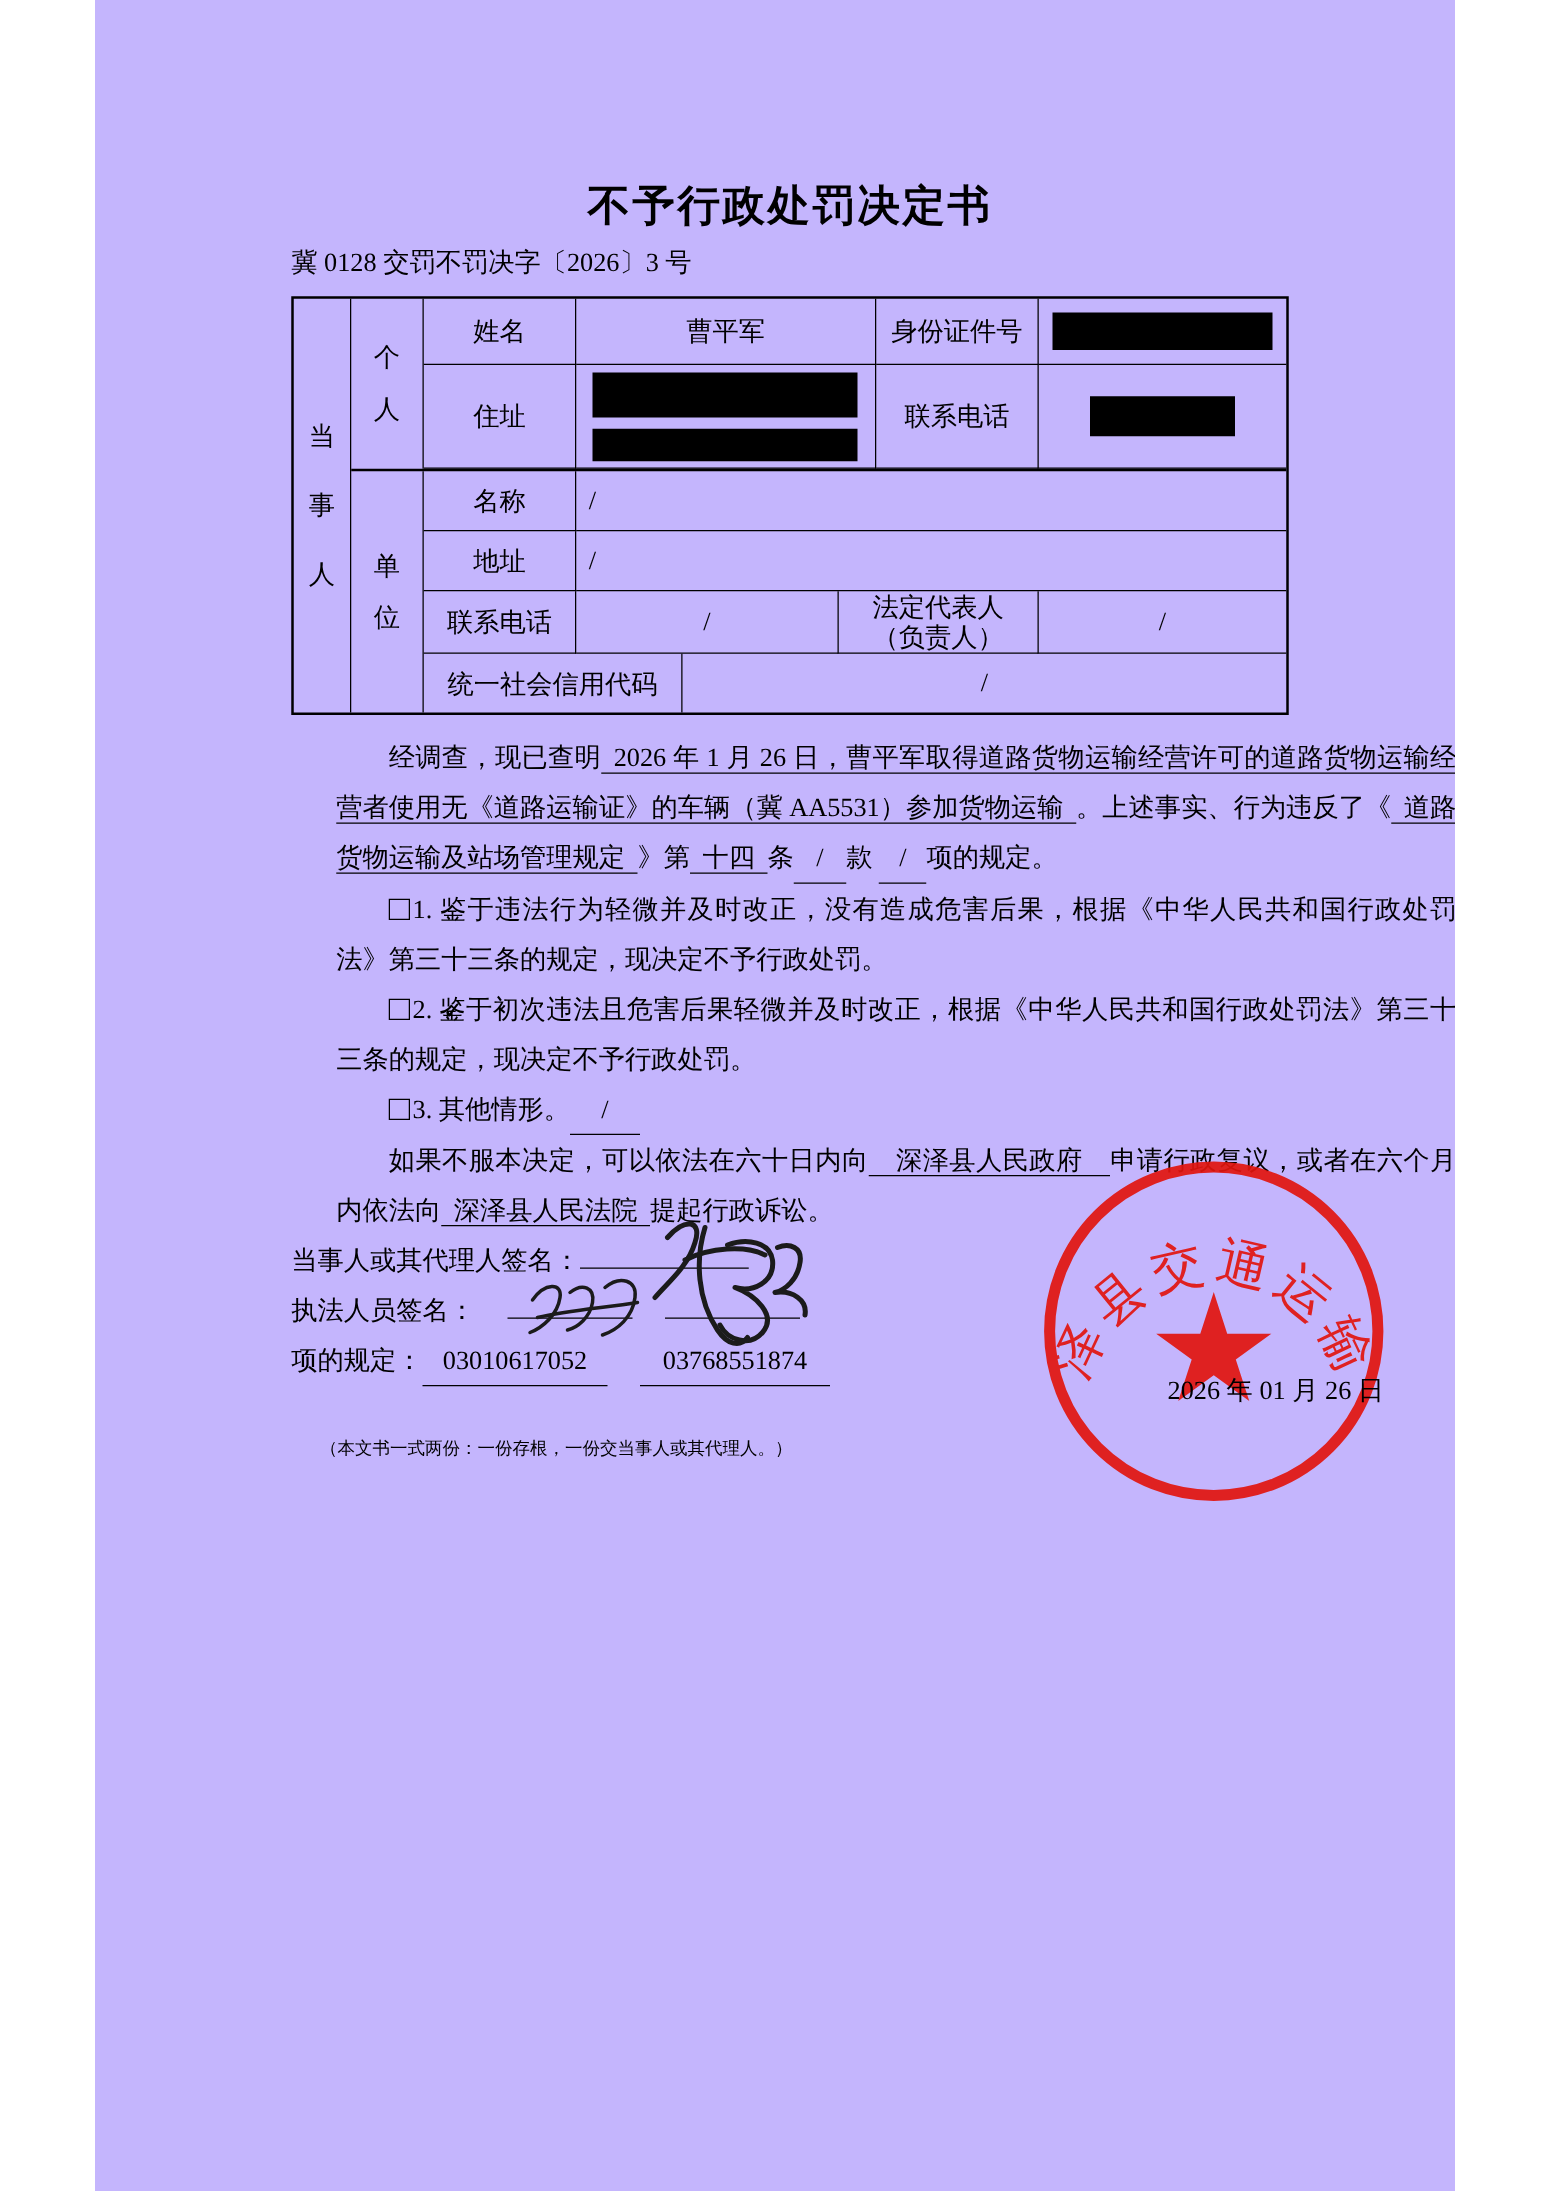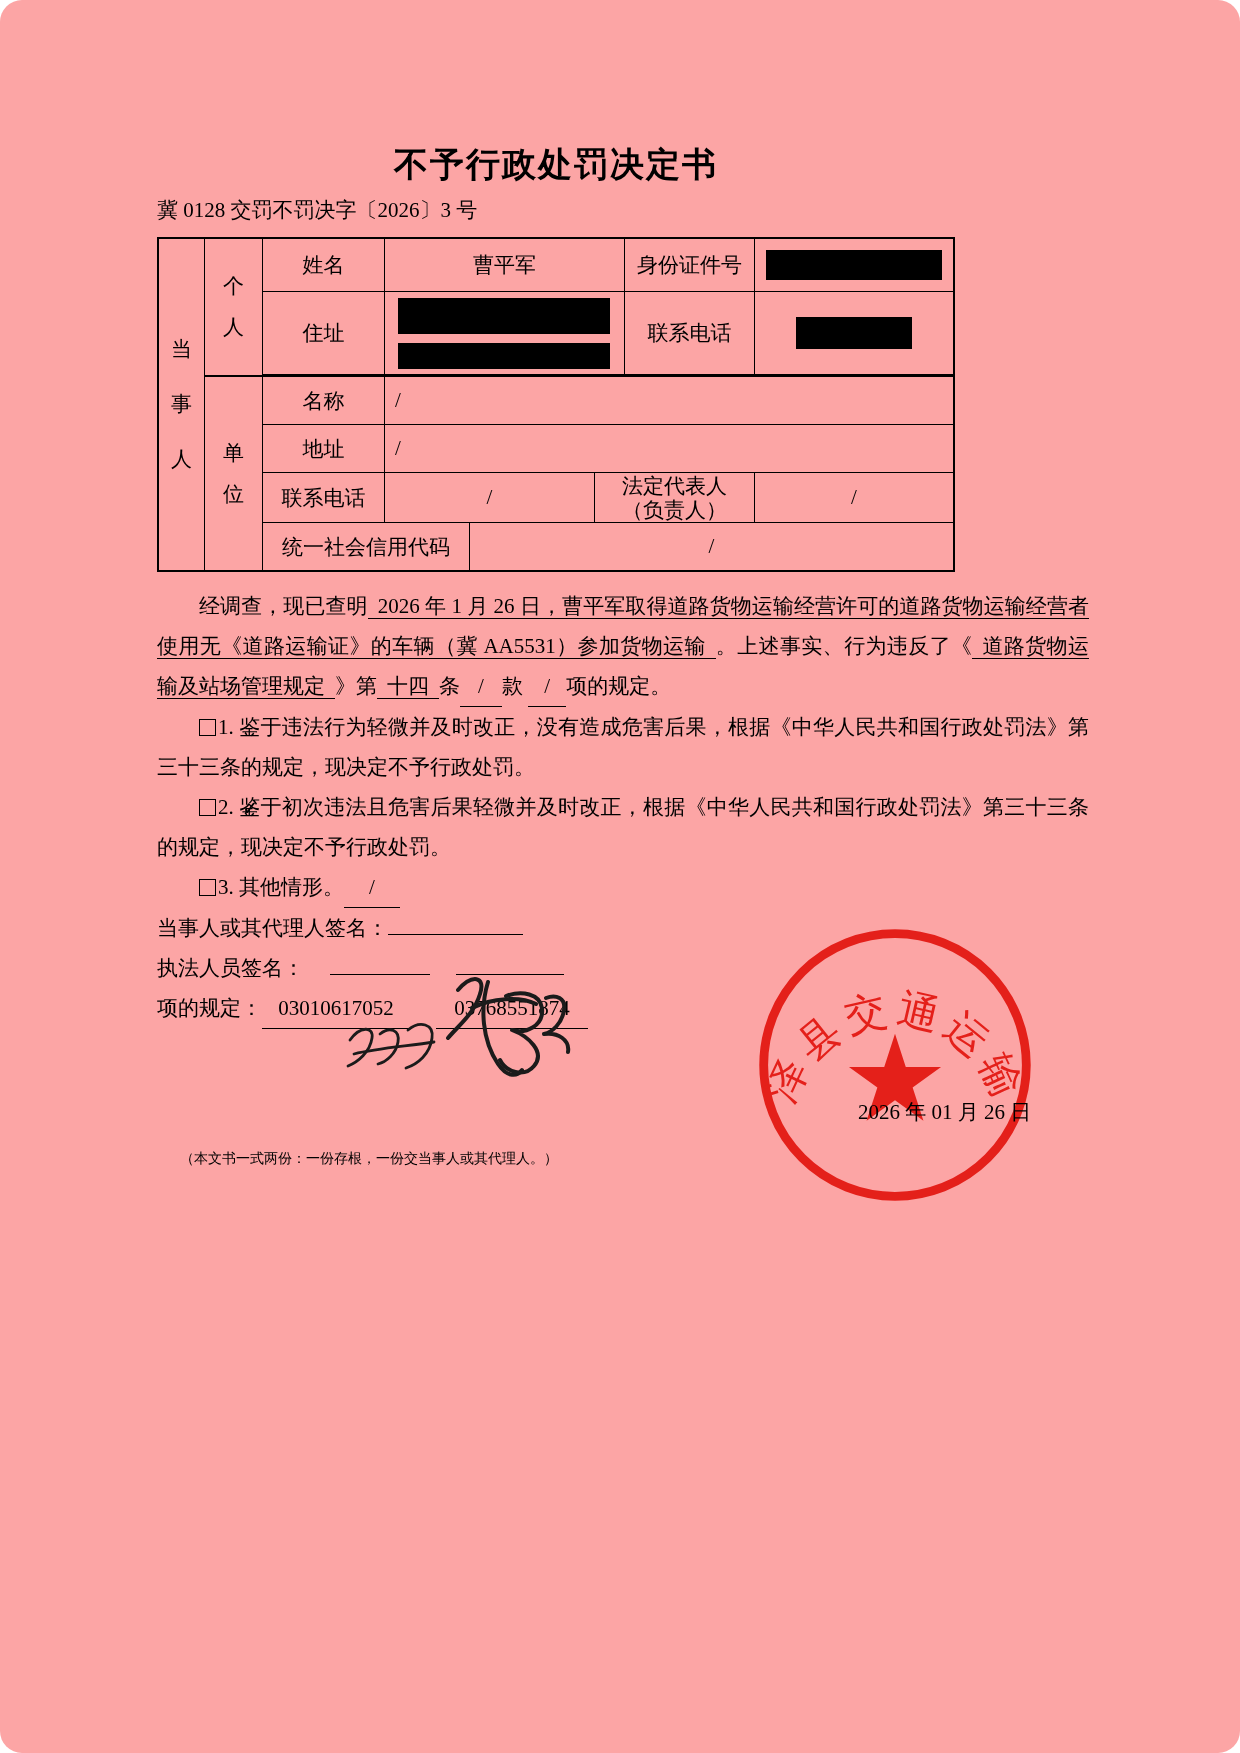--- a/index.html
+++ b/index.html
@@ -1,21 +1,20 @@
 <!DOCTYPE html>
 <html><head>
 <meta charset="utf-8">
 <style>
   * { margin:0; padding:0; box-sizing:border-box; }
   html,body { background:#ffffff; }
   .page {
-    position:relative; width:1240px; height:1753px; margin:0 auto;
-    background:#fca5a5; color:#111; overflow:hidden;
+    position:relative; width:1088px; height:1753px; margin:0 auto;
+    background:#c4b5fd; color:#111; overflow:hidden;
     font-family:"Liberation Serif", serif;
-    border-radius:22px;
   }
   
   .heading { position:absolute; left:157px; top:142px; width:798px; }
   .doc-title {
     text-align:center; font-family:"Liberation Sans", sans-serif;
     font-weight:bold; font-size:34px; letter-spacing:2px; color:#000;
   }
   .doc-number {
     margin-top:8px; padding-right:22px;
     font-size:21px; color:#000;
@@ -55,21 +54,21 @@
   .val-left { justify-content:flex-start; padding-left:10px; }
   
   .redact { background:#000; }
   .addr-redact { display:flex; flex-direction:column; gap:9px; align-items:flex-start;
                  justify-content:center; padding-left:13px; }
   
   .body-block {
     position:absolute; left:157px; top:586px; width:932px;
     font-size:21px; line-height:40px; text-align:justify; color:#000;
   }
-  .para { text-indent:2em; }
+  .para { text-indent:2em;margin-left:36px; }
   .u { border-bottom:1px solid #000; }
   .pad-u { padding:0 10px; }
   .blank { display:inline-block; border-bottom:1px solid #000; text-align:center;
            text-indent:0; vertical-align:baseline; }
   .cb { display:inline-block; width:17px; height:17px; border:1.6px solid #000;
         vertical-align:-2px; margin-right:2px; position:relative;
         font-family:"DejaVu Sans", sans-serif; }
   .cb.checked::after {
     content:"✓"; position:absolute; left:0px; top:-12px; font-size:20px; color:#000;
   }
@@ -166,20 +165,23 @@
       <span>经调查，现已查明</span><span class="u pad-u">2026 年 1 月 26 日，曹平军取得道路货物运输经营许可的道路货物运输经营者使用无《道路运输证》的车辆（冀 AA5531）参加货物运输</span><span>。上述事实、行为违反了《</span><span class="u pad-u">道路货物运输及站场管理规定</span><span>》第</span><span class="u pad-u">十四</span><span>条</span><span class="blank" style="width:42px;">/</span><span>款</span> <span class="blank" style="width:38px;">/</span><span>项的规定。</span>
     </p>
     <p class="para">
       <span class="cb"></span><span>1. 鉴于违法行为轻微并及时改正，没有造成危害后果，根据《中华人民共和国行政处罚法》第三十三条的规定，现决定不予行政处罚。</span>
     </p>
     <p class="para">
       <span class="cb checked"></span><span>2. 鉴于初次违法且危害后果轻微并及时改正，根据《中华人民共和国行政处罚法》第三十三条的规定，现决定不予行政处罚。</span>
     </p>
     <p class="para">
       <span class="cb"></span><span>3. 其他情形。</span><span class="blank" style="width:56px;">/</span>
+    </p>
+    <p class="para">
+      <span>如果不服本决定，可以依法在六十日内向</span><span class="u pad-u" style="padding:0 22px;">深泽县人民政府</span><span>申请行政复议，或者在六个月内依法向</span><span class="u pad-u">深泽县人民法院</span><span>提起行政诉讼。</span>
     </p>
     <p class="sign-line">
       <span>当事人或其代理人签名：</span><span class="blank" style="width:135px;"></span>
     </p>
     <p class="sign-line">
       <span>执法人员签名：</span><span class="gap-sm"></span><span class="blank" style="width:100px;"></span><span class="gap-sm"></span><span class="blank" style="width:108px;"></span>
     </p>
     <p class="sign-line">
       <span>项的规定：</span><span class="blank" style="width:148px;">03010617052</span><span class="gap-sm"></span><span class="blank" style="width:152px;">03768551874</span>
     </p>

